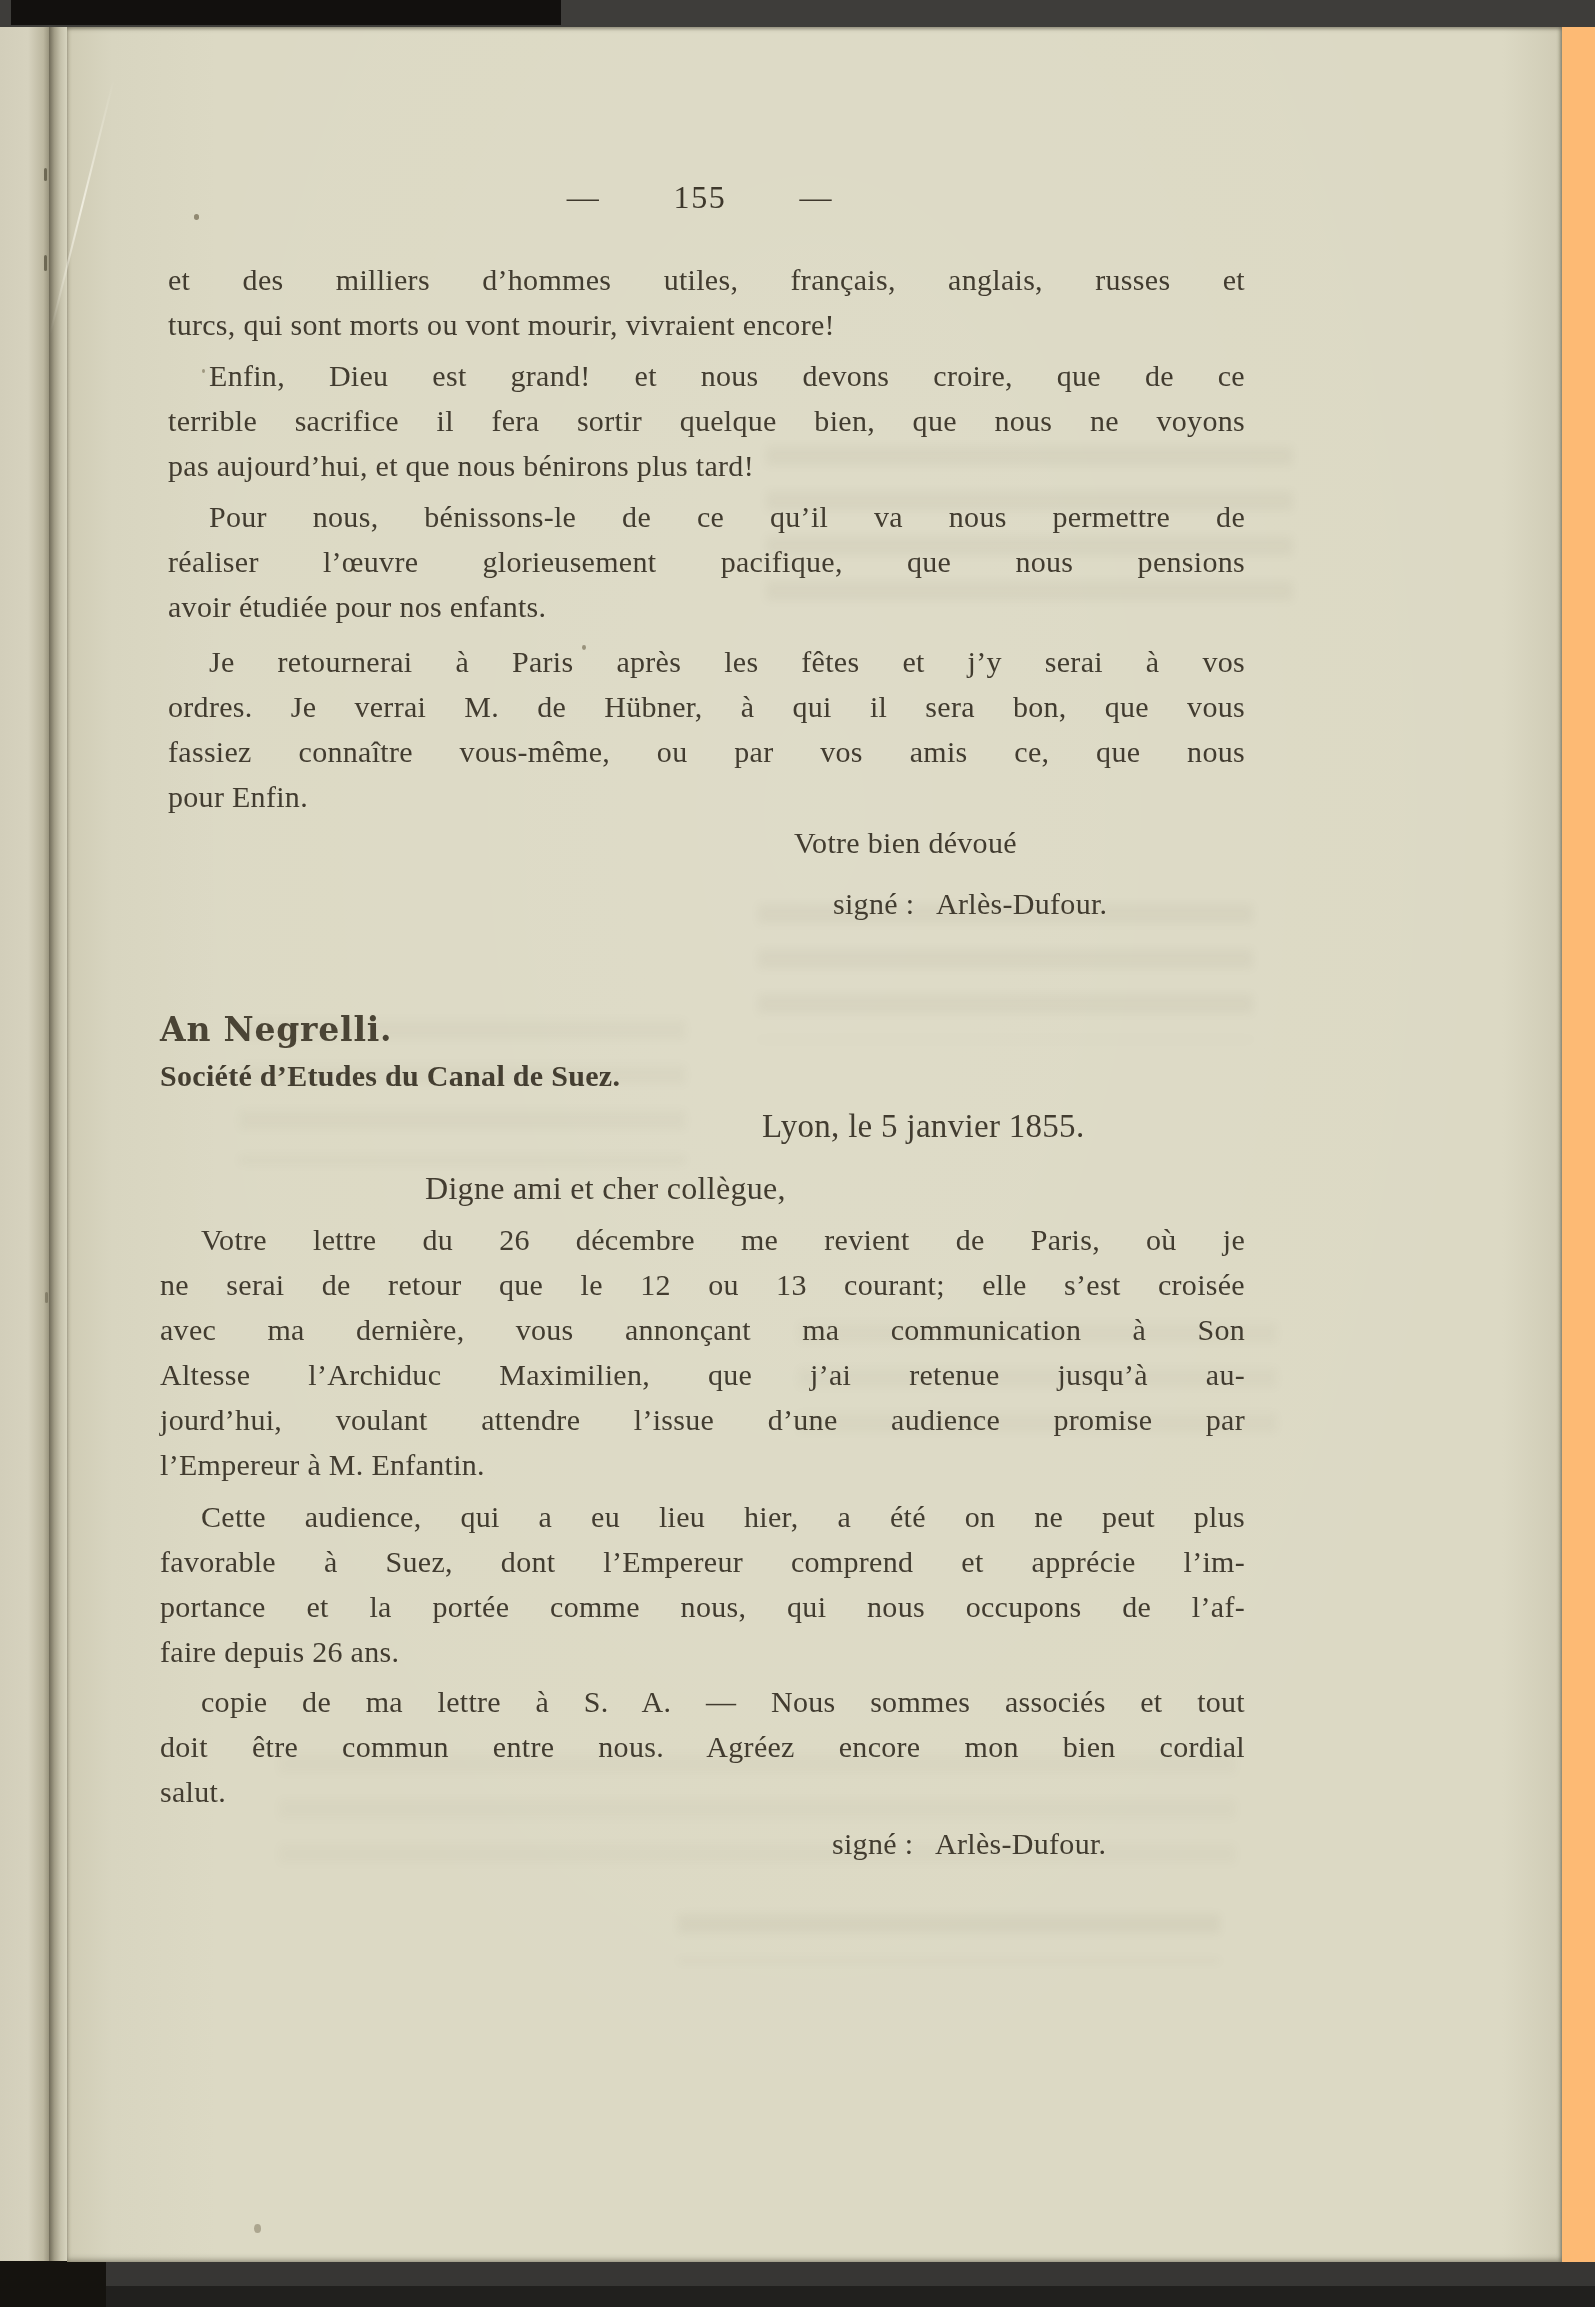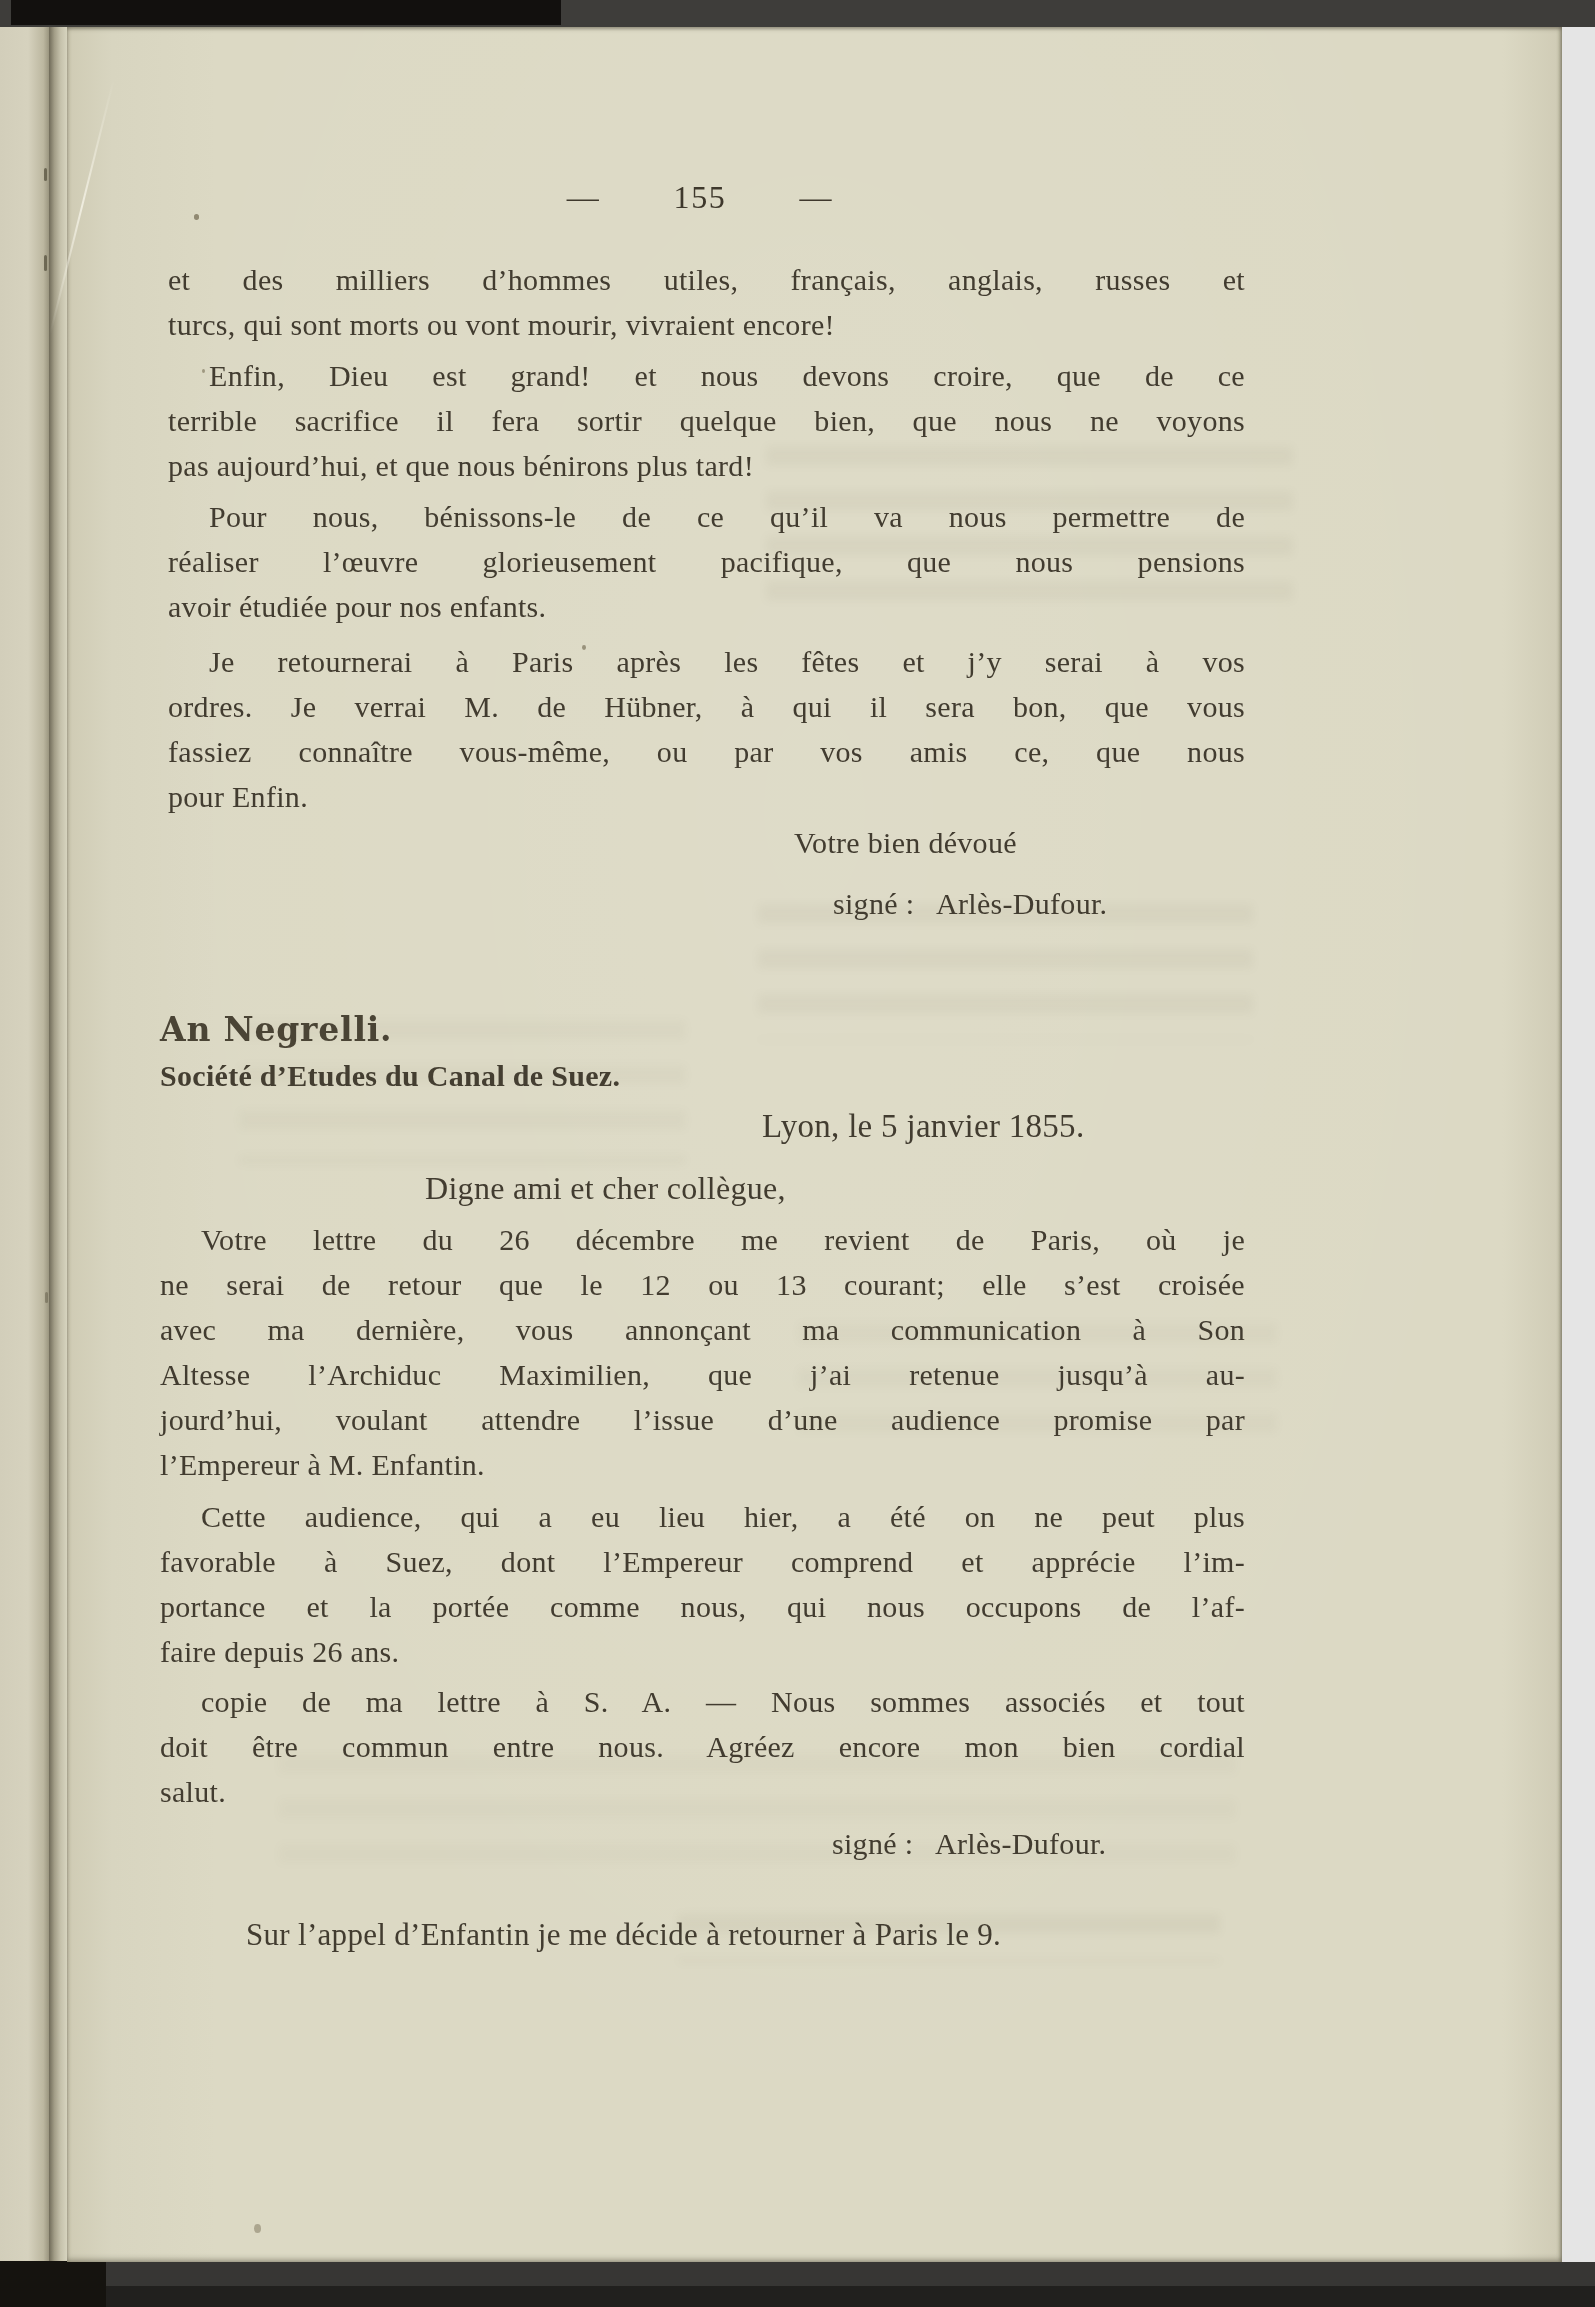--- a/index.html
+++ b/index.html
@@ -1,19 +1,19 @@
 <!DOCTYPE html>
 <html style="font-size:12.8px"><head>
 <meta charset="utf-8">
 <style>
   html,body{margin:0;padding:0;}
   .stage{
     position:relative;
     width:1595px;height:2307px;
-    background:#e5e5e5;
+    background:#fdba74;
     overflow:hidden;
     font-family:"Liberation Serif","DejaVu Serif",serif;
   }
   
   .mat-top{position:absolute;left:0;top:0;width:1595px;height:27px;background:#3e3d3a;}
   .mat-top-black{position:absolute;left:11.2px;top:0;width:550px;height:25px;background:#12100e;}
   .mat-bottom{position:absolute;left:0;top:2262px;width:1595px;height:45px;background:#373634;}
   .mat-bottom-dark{position:absolute;left:0;top:2286px;width:1595px;height:21px;background:#21201e;}
   .mat-bottom-black{position:absolute;left:0;top:2258px;width:106px;height:49px;background:#15130f;}
   
@@ -157,17 +157,16 @@
           <div class="line">portance et la portée comme nous, qui nous occupons de l’af-</div>
           <div class="line last">faire depuis 26 ans.</div>
         </div>
         <div class="para indent gap7">
           <div class="line">copie de ma lettre à S. A. — Nous sommes associés et tout</div>
           <div class="line">doit être commun entre nous. Agréez encore mon bien cordial</div>
           <div class="line last">salut.</div>
         </div>
       </div>
     <div class="sig2">signé :   Arlès-Dufour.</div>
-    <div class="postscript">Sur l’appel d’Enfantin je me décide à retourner à Paris le 9.</div>
   </div>
 
 </div>
 
 
 </body></html>

